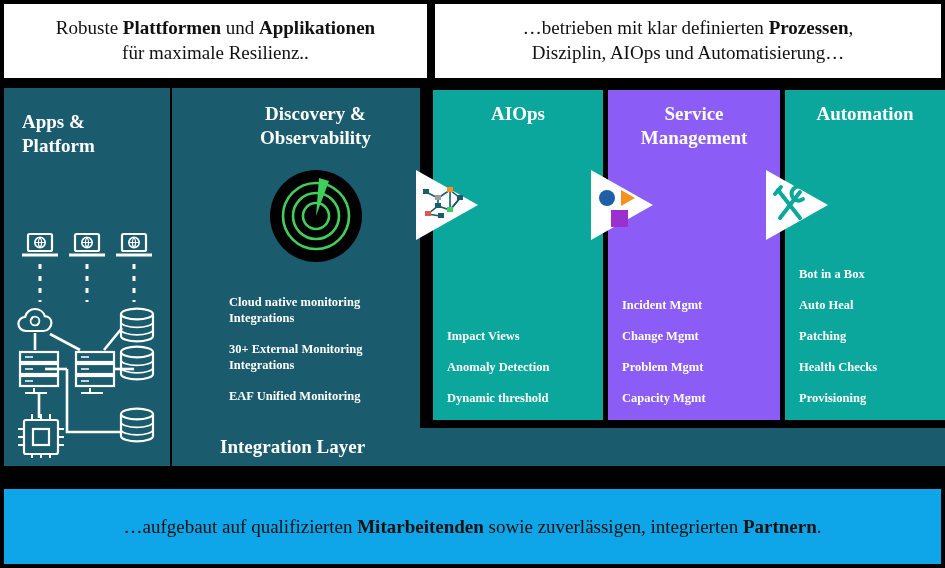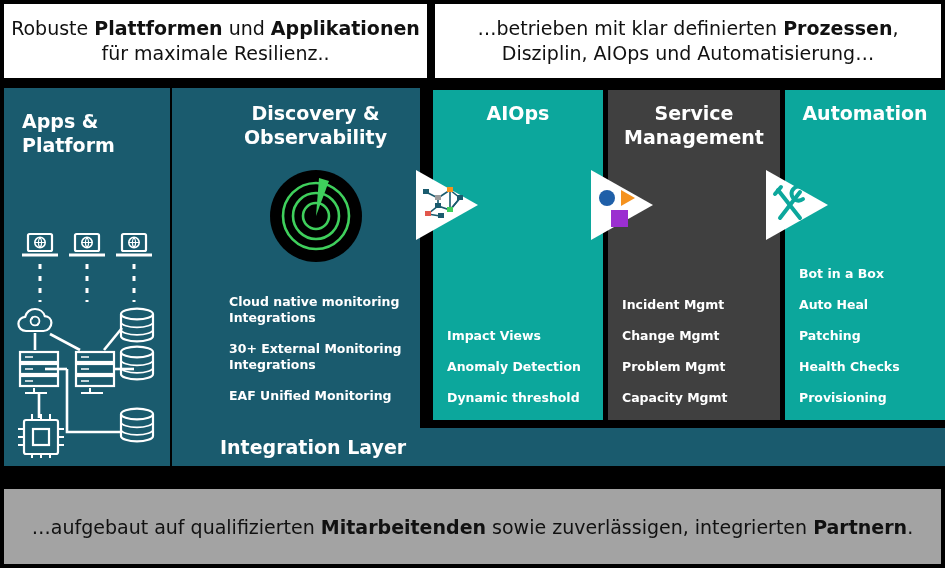--- a/index.html
+++ b/index.html
@@ -1,28 +1,28 @@
 <!DOCTYPE html>
 <html><head>
 <meta charset="utf-8">
 <style>
   html,body{margin:0;padding:0;background:#000;}
   body{width:945px;height:568px;overflow:hidden;
        font-family:"DejaVu Sans","Liberation Sans",sans-serif;}
-  #root{position:relative;width:945px;height:568px;background:#000;}
+  #root{position:relative;width:945px;height:568px;background:#000;font-family:Liberation Serif, serif;}
 
   .hdr{position:absolute;background:#fff;display:flex;align-items:center;
        justify-content:center;text-align:center;box-sizing:border-box;
        color:#111;line-height:1.3;}
   #hdr-left{left:4px;top:4px;width:423px;height:74px;font-size:19px;}
   #hdr-right{left:435px;top:4px;width:506px;height:74px;font-size:19px;}
   .hdr b{font-weight:bold;}
 
   #footer{position:absolute;left:4px;top:489px;width:937px;height:75px;
-          background:#a3a3a3;display:flex;align-items:center;justify-content:center;
+          background:#0ea5e9;display:flex;align-items:center;justify-content:center;
           color:#111;font-size:19px;box-sizing:border-box;}
   #footer b{font-weight:bold;}
 
   
   #apps-panel{position:absolute;left:4px;top:88px;width:166px;height:378px;
               background:#1A5B6E;box-sizing:border-box;}
   #apps-title{position:absolute;left:18px;top:22px;width:130px;
               color:#fff;font-weight:bold;font-size:19px;line-height:1.25;}
   #infra{position:absolute;left:8px;top:140px;width:150px;height:230px;}
 
@@ -41,21 +41,21 @@
                  color:#fff;font-weight:bold;font-size:19px;line-height:1.25;
                  padding:0 6px;}
   .panel .plist{position:absolute;left:0;right:0;bottom:14px;padding:0 14px;}
   .panel .plist div{color:#fff;font-weight:bold;font-size:12.5px;
                     line-height:1.28;margin-bottom:15px;}
   .panel .plist div:last-child{margin-bottom:0;}
 
   #p-discovery{left:213px;width:205px;background:#1A5B6E;}
   #p-discovery .plist{bottom:16px;padding:0 16px;}
   #p-aiops{left:433px;width:170px;background:#0CA79C;}
-  #p-service{left:608px;width:172px;background:#404040;}
+  #p-service{left:608px;width:172px;background:#8b5cf6;}
   #p-automation{left:785px;width:160px;background:#0CA79C;}
 
   .radar{position:absolute;left:50%;transform:translateX(-50%);top:80px;}
 
   .arrow{position:absolute;top:168px;width:72px;height:74px;z-index:5;}
   #arrow1{left:410px;}
   #arrow2{left:585px;}
   #arrow3{left:760px;}
 </style>
 </head>

